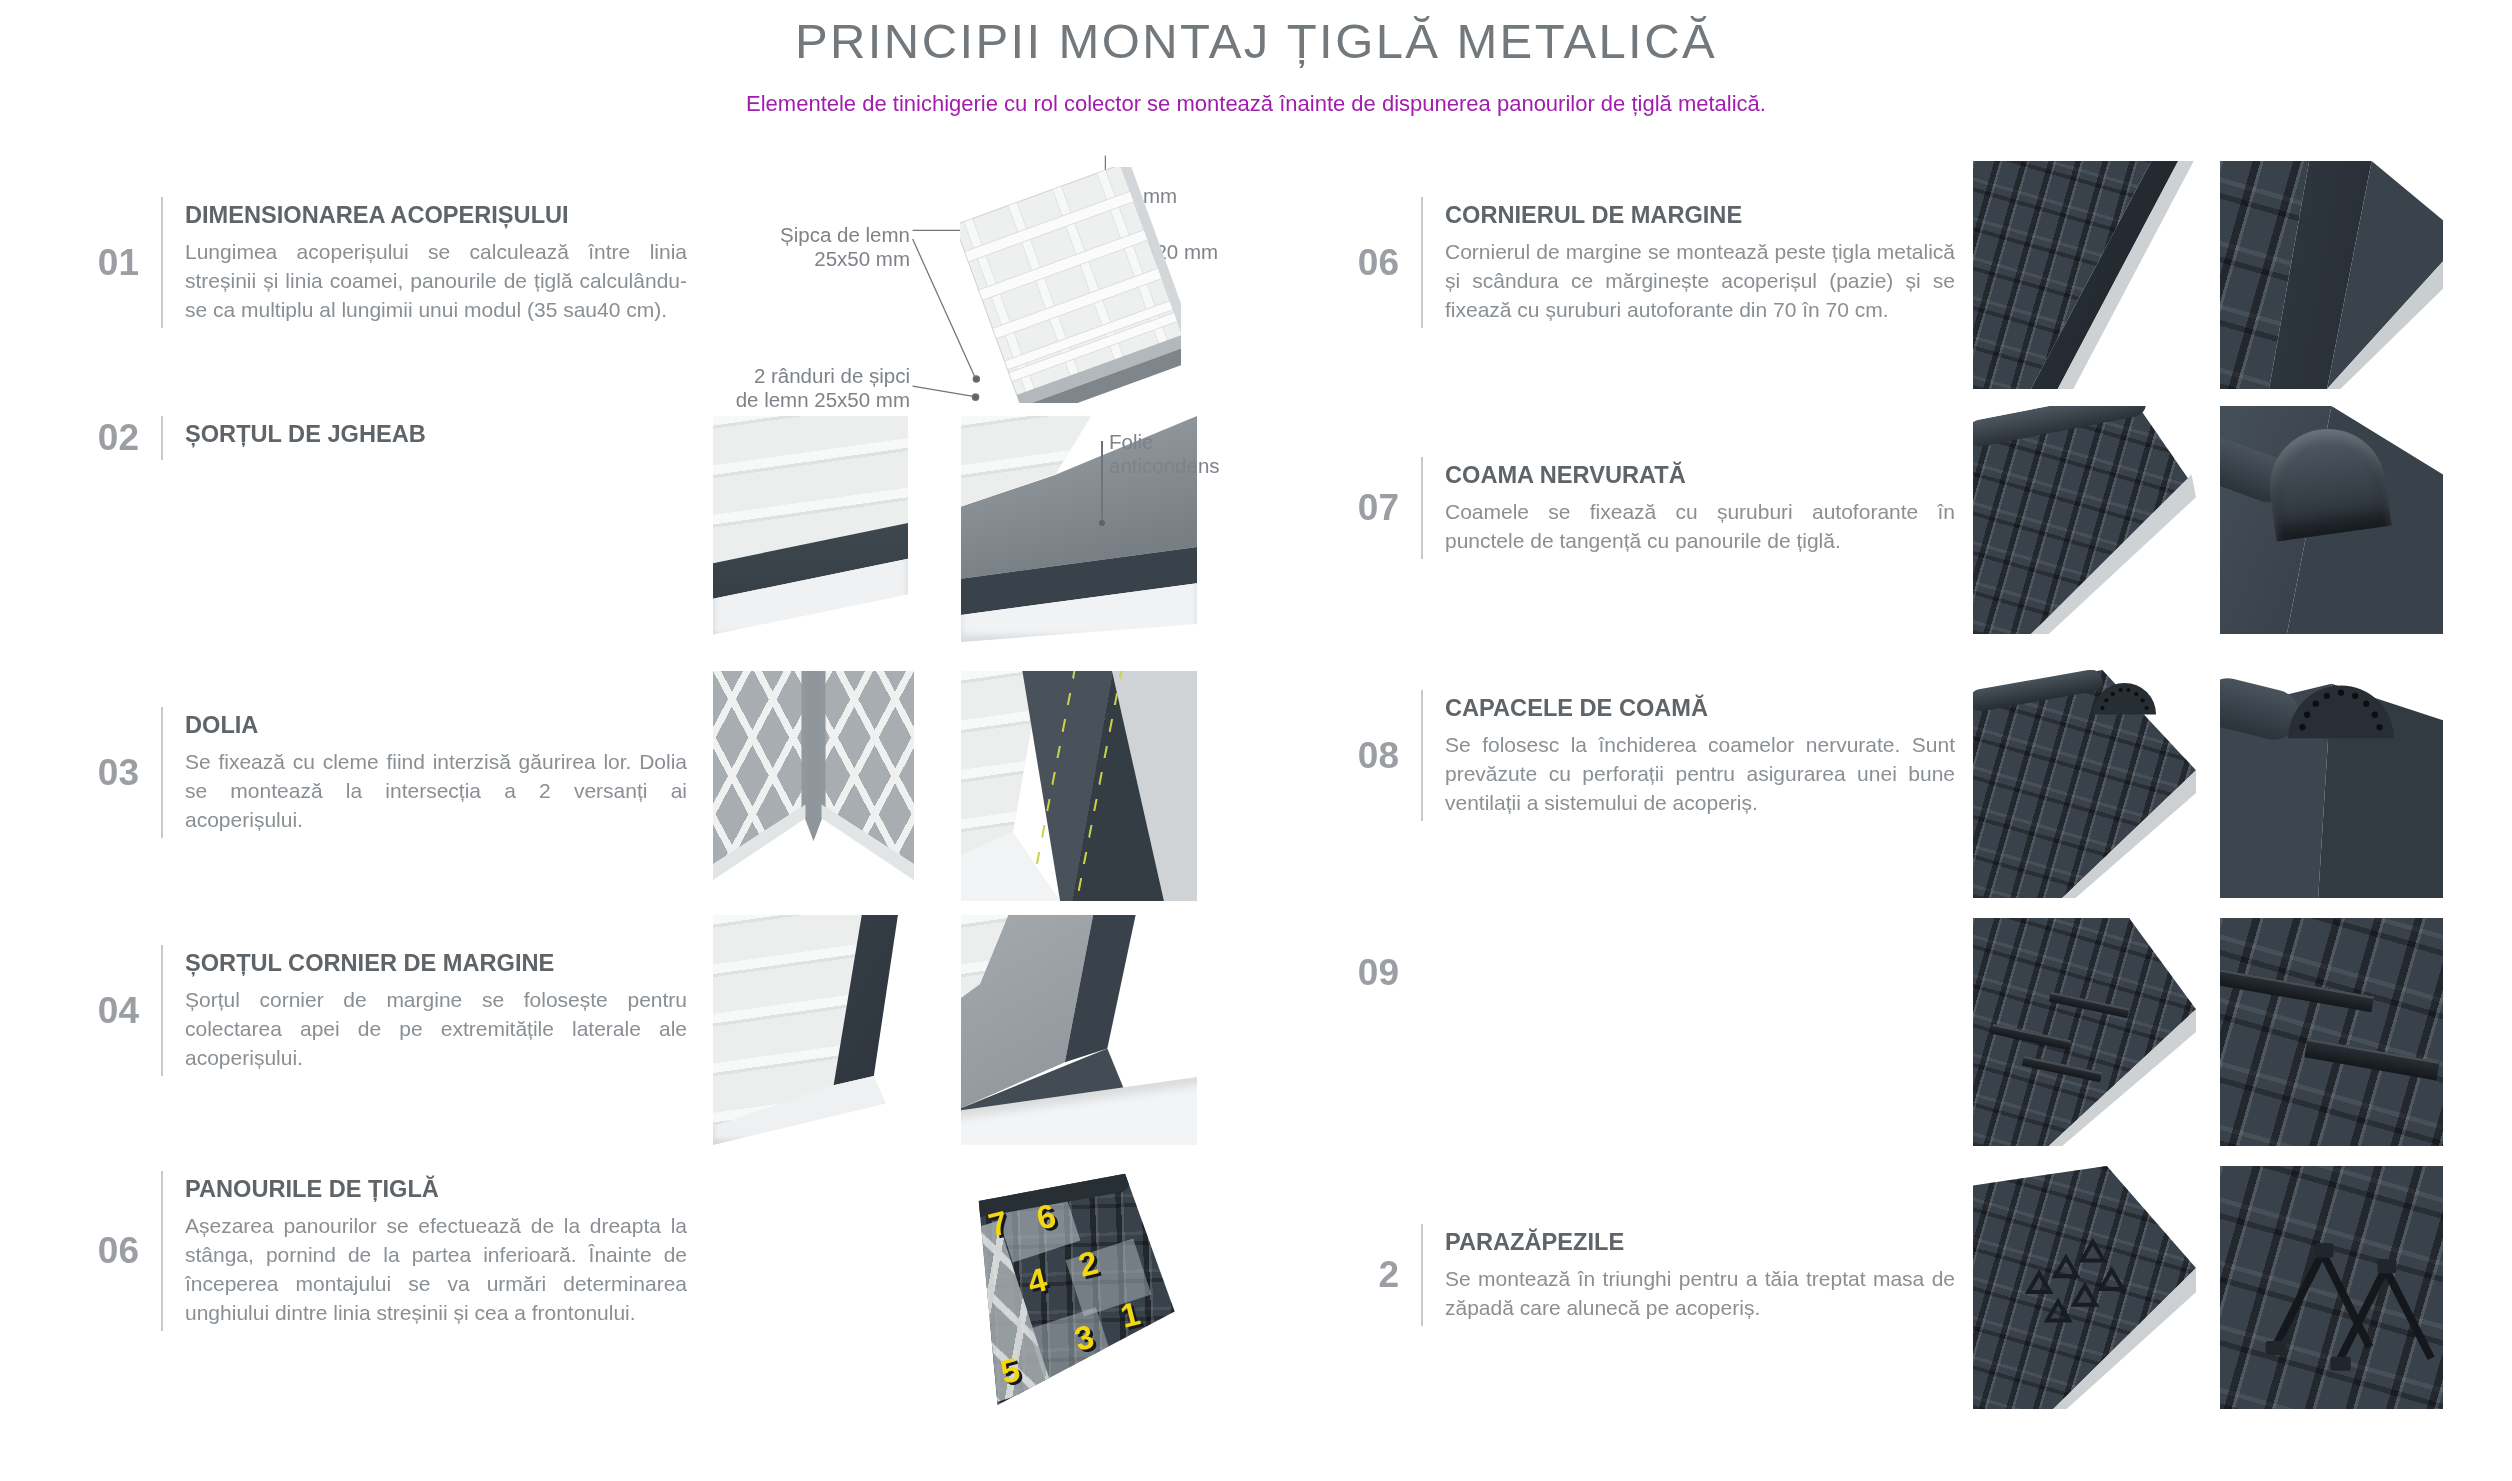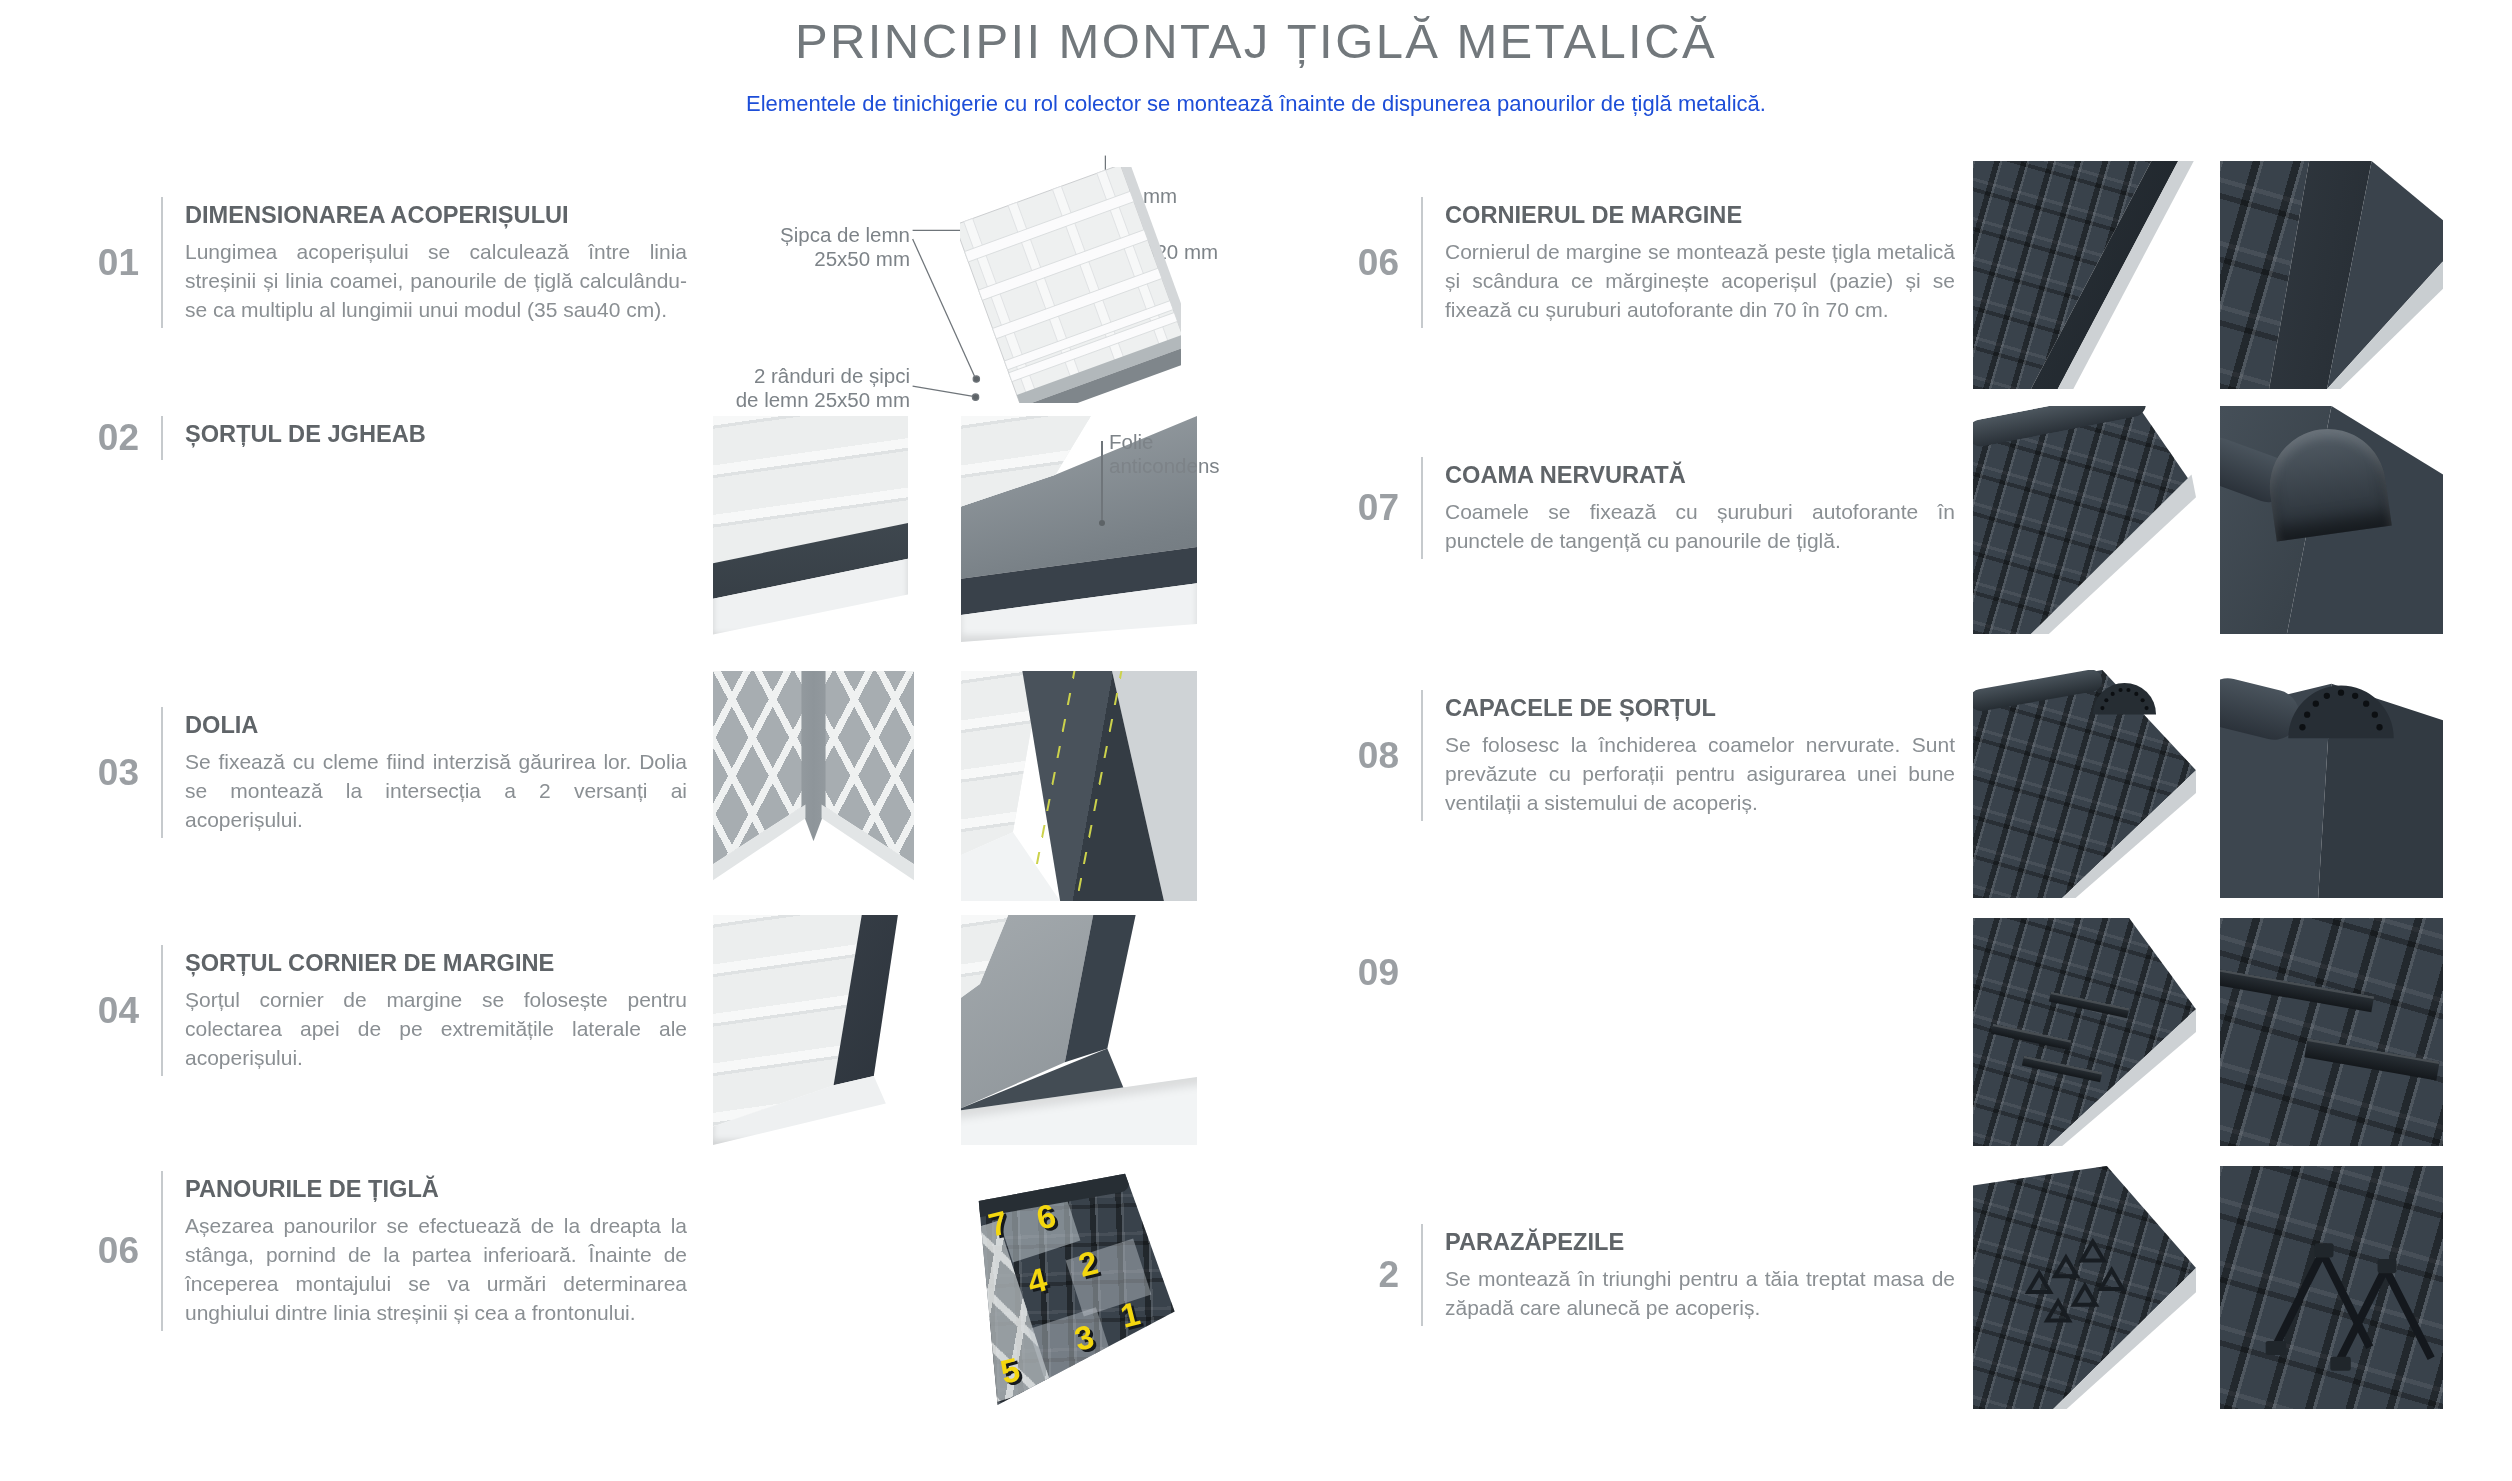--- a/index.html
+++ b/index.html
@@ -1,21 +1,21 @@
 <!DOCTYPE html>
 <html style="font-size:12.6px"><head>
 <meta charset="utf-8">
 <style>
   html,body{margin:0;padding:0;background:#fff;}
   .page{position:relative;width:2512px;height:1482px;background:#ffffff;overflow:hidden;
         font-family:"Liberation Sans",sans-serif;color:#8a8f93;}
   
   .hdr{position:absolute;left:0;top:0;width:100%;text-align:center;}
   .hdr h1{margin:12.6px 0 0 0;font-size:49px;font-weight:300;letter-spacing:2.4px;color:#72787c;}
-  .hdr p{margin:22px 0 0 0;font-size:22px;color:#1d4ed8;}
+  .hdr p{margin:22px 0 0 0;font-size:22px;color:#a21caf;}
   
   .item{position:absolute;display:flex;align-items:center;}
   .item .num{flex:0 0 82px;text-align:right;padding-right:22px;font-size:37px;font-weight:bold;color:#9b9fa3;}
   .item .txt{border-left:2.4px solid #c6cacd;padding:4.7px 0 4.7px 22px;}
   .item h2{margin:0 0 7.9px 0;font-size:23.6px;font-weight:bold;color:#606549;color:#5f6468;letter-spacing:0;}
   .item p{margin:0;font-size:21px;line-height:29px;color:#8a8f93;text-align:justify;white-space:pre-line;}
   .item.l{left:57px;width:630px;}  .item.l .txt{width:514px;}
   .item.r{left:1317px;width:638px;} .item.r .txt{width:512px;}
   
   .ibox{position:absolute;overflow:hidden;background:#fff;}
@@ -98,21 +98,21 @@
   <div class="item r" style="top:457px;">
     <div class="num">07</div>
     <div class="txt">
         <h2>COAMA NERVURATĂ</h2>
       <p>Coamele se fixează cu șuruburi autoforante în punctele  de tangență cu panourile de țiglă.</p>
       </div>
   </div>
   <div class="item r" style="top:690px;">
     <div class="num">08</div>
     <div class="txt">
-        <h2>CAPACELE DE ȘORȚUL</h2>
+        <h2>CAPACELE DE COAMĂ</h2>
       <p>Se folosesc la închiderea coamelor nervurate. Sunt prevăzute cu perforații pentru asigurarea unei bune ventilații a sistemului de acoperiș.</p>
       </div>
   </div>
   <div class="item r" style="top:952px;">
     <div class="num">09</div>
   </div>
   <div class="item r" style="top:1224px;">
     <div class="num">2</div>
     <div class="txt">
         <h2>PARAZĂPEZILE</h2>

